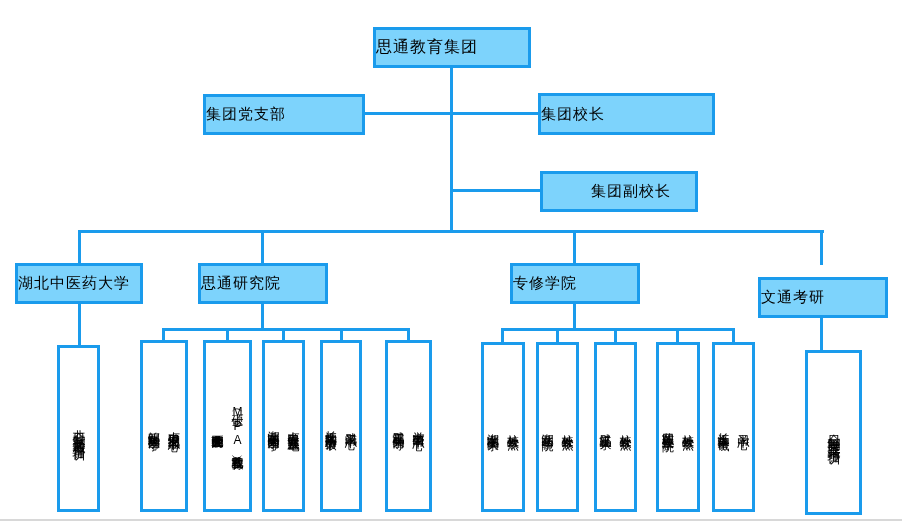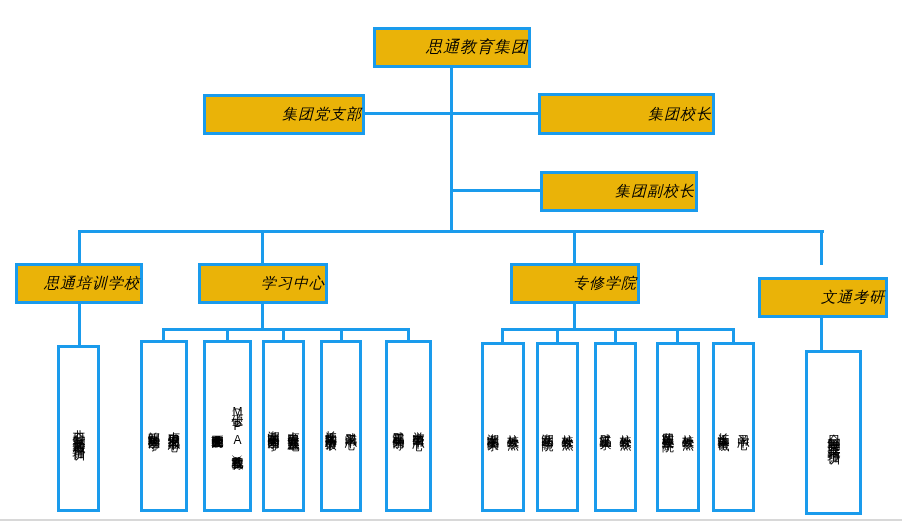--- a/index.html
+++ b/index.html
@@ -3,23 +3,23 @@
 <meta charset="utf-8">
 <style>
   html,body{margin:0;padding:0;background:#fff;}
   #canvas{
     position:relative;width:902px;height:529px;background:#ffffff;
     font-family:"Liberation Sans","DejaVu Sans",sans-serif;color:#000;
     overflow:hidden;
   }
   .node{
     position:absolute;box-sizing:border-box;
-    border:3px solid var(--accent);background:#eab308;
-    display:flex;align-items:center;justify-content:flex-end;
-    font-size:15px;letter-spacing:1px;white-space:nowrap;font-style:italic;
+    border:3px solid var(--accent);background:#7dd3fc;
+    display:flex;align-items:center;justify-content:flex-start;
+    font-size:15px;letter-spacing:1px;white-space:nowrap;
   }
   .node.root{font-size:16px;}
   .leaf{
     position:absolute;box-sizing:border-box;
     border:3px solid var(--accent);background:#fff;
     display:flex;align-items:center;justify-content:center;
   }
   .leaf .vtext{
     writing-mode:vertical-lr;text-orientation:mixed;
     white-space:pre-line;text-align:center;
@@ -70,24 +70,24 @@
     <span>集团党支部</span>
   </div>
   <div class="node" style="left:538px;top:93px;width:177px;height:42px;">
     <span>集团校长</span>
   </div>
   <div class="node" style="left:540px;top:171px;width:158px;height:41px;padding-left:48px;">
     <span>集团副校长</span>
   </div>
 
   <div class="node" style="left:15px;top:263px;width:128px;height:41px;">
-    <span>思通培训学校</span>
+    <span>湖北中医药大学</span>
   </div>
   <div class="node" style="left:198px;top:263px;width:130px;height:41px;">
-    <span>学习中心</span>
+    <span>思通研究院</span>
   </div>
   <div class="node" style="left:510px;top:263px;width:130px;height:41px;">
     <span>专修学院</span>
   </div>
   <div class="node" style="left:758px;top:277px;width:130px;height:41px;">
     <span>文通考研</span>
   </div>
 
   <div class="leaf" style="left:57px;top:345px;width:43px;height:167px;">
     <span class="vtext wide">非全日制普通教育培训</span>

